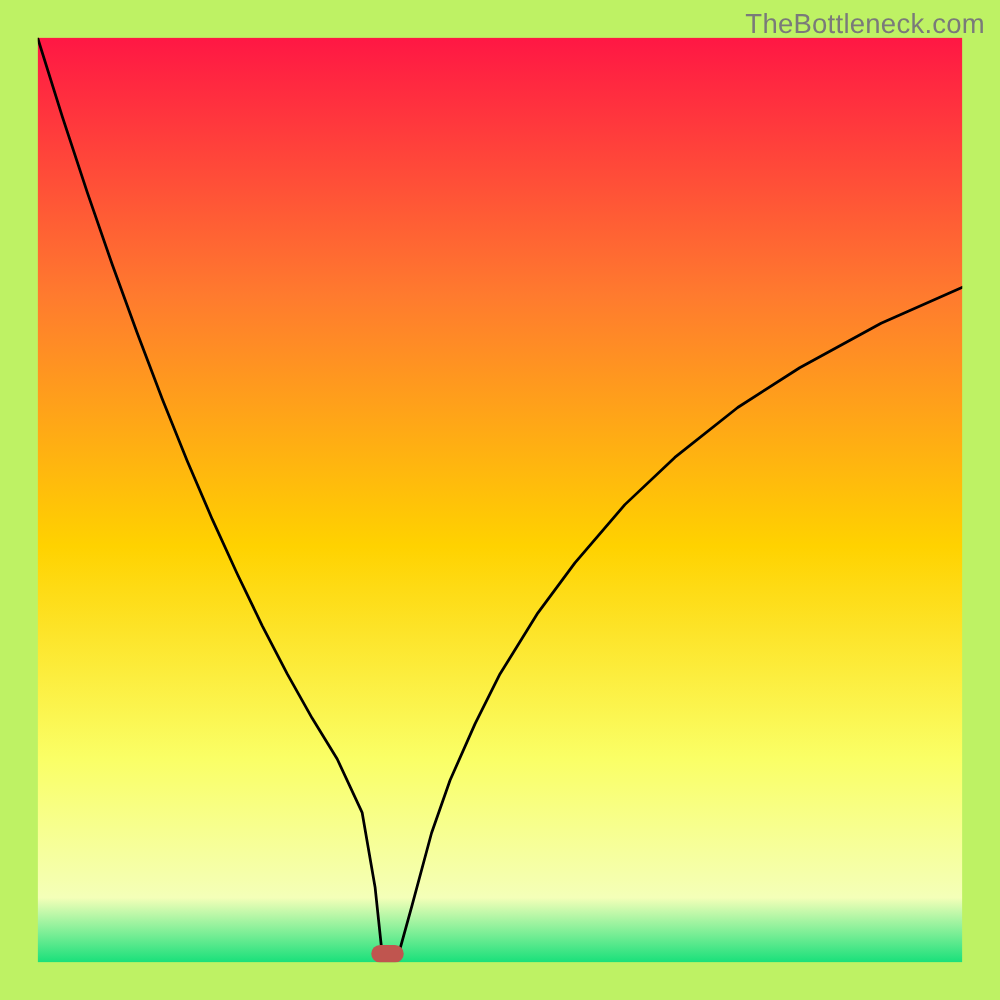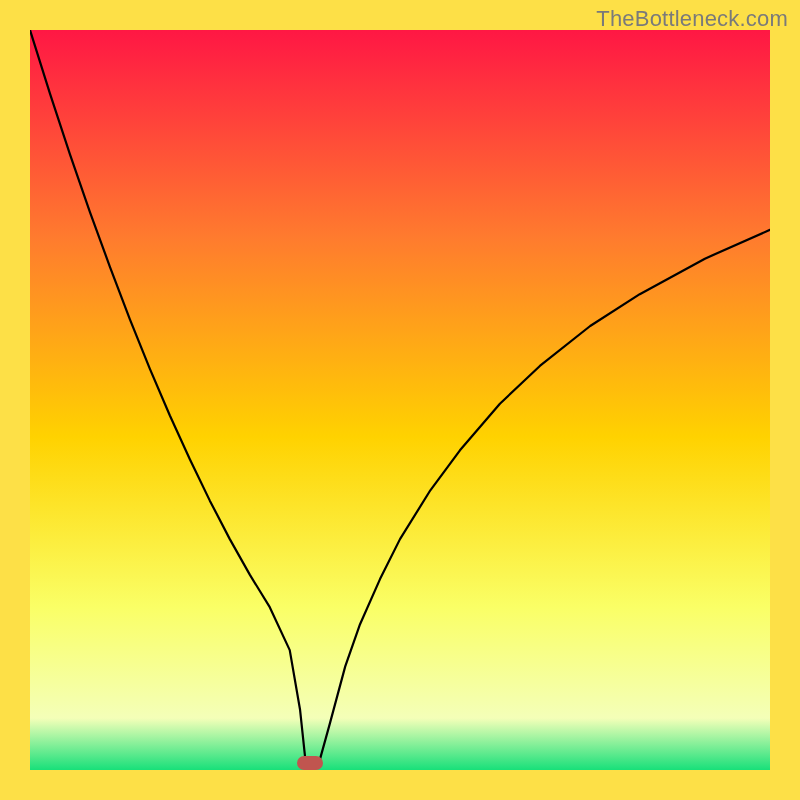--- a/index.html
+++ b/index.html
@@ -8,21 +8,21 @@
     width: 800px;
     height: 800px;
     overflow: hidden;
     background: #000;
     font-family: Arial, Helvetica, sans-serif;
   }
   .frame {
     position: absolute;
     left: 0; top: 0;
     width: 800px; height: 800px;
-    background: #fde047;
+    background: #bef264;
   }
   .plot-area {
     position: absolute;
     left: 30px;
     top: 30px;
     width: 740px;
     height: 740px;
     overflow: hidden;
   }
   .watermark {

